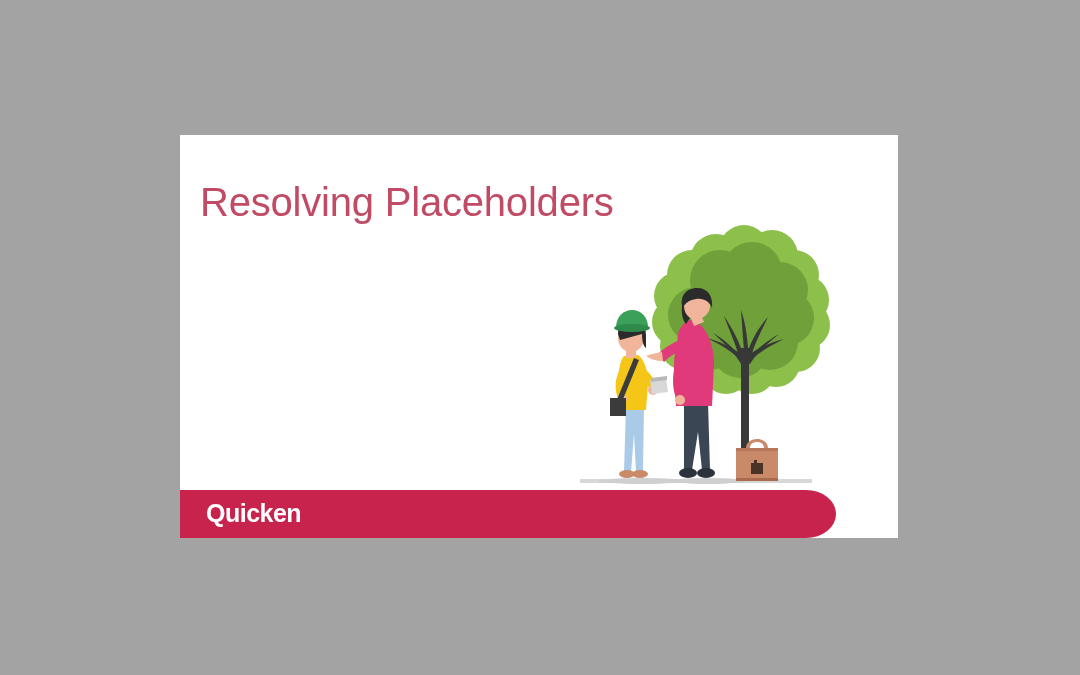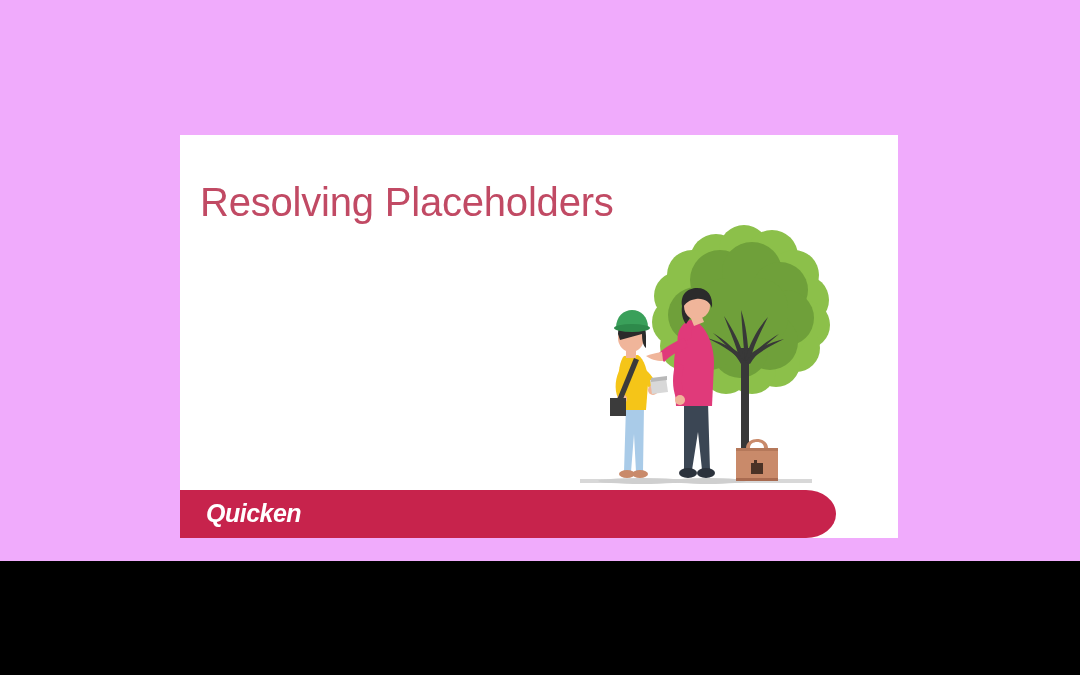--- a/index.html
+++ b/index.html
@@ -10,22 +10,22 @@
   body {
     width: 1080px;
     height: 675px;
     overflow: hidden;
     font-family: "Liberation Sans", sans-serif;
   }
 
   #viewport {
     position: relative;
     width: 1080px;
-    height: 561px;
-    background: #f0abfc;
+    height: 675px;
+    background: #a3a3a3;
   }
 
   
   #slide {
     position: absolute;
     left: 180px;
     top: 135px;
     width: 718px;
     height: 403px;
     background: #ffffff;
@@ -58,21 +58,20 @@
     border-bottom-right-radius: 60px 48px;
   }
   #brand-logo {
     position: absolute;
     left: 26px;
     top: 11px;
     color: #ffffff;
     font-family: "Liberation Sans", sans-serif;
     font-size: 25px;
     font-weight: bold;
-    font-style: italic;
     letter-spacing: -0.5px;
     line-height: 1;
   }
 
   
   #illustration {
     position: absolute;
     left: 400px;
     top: 85px;
     width: 300px;

